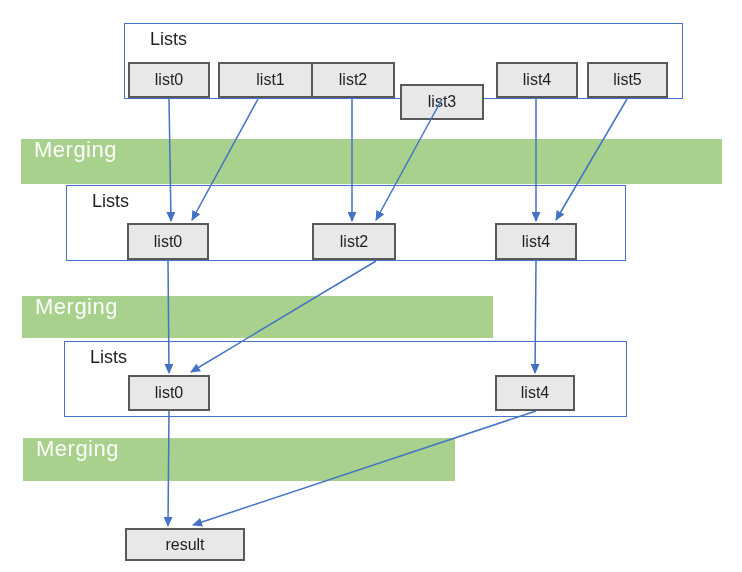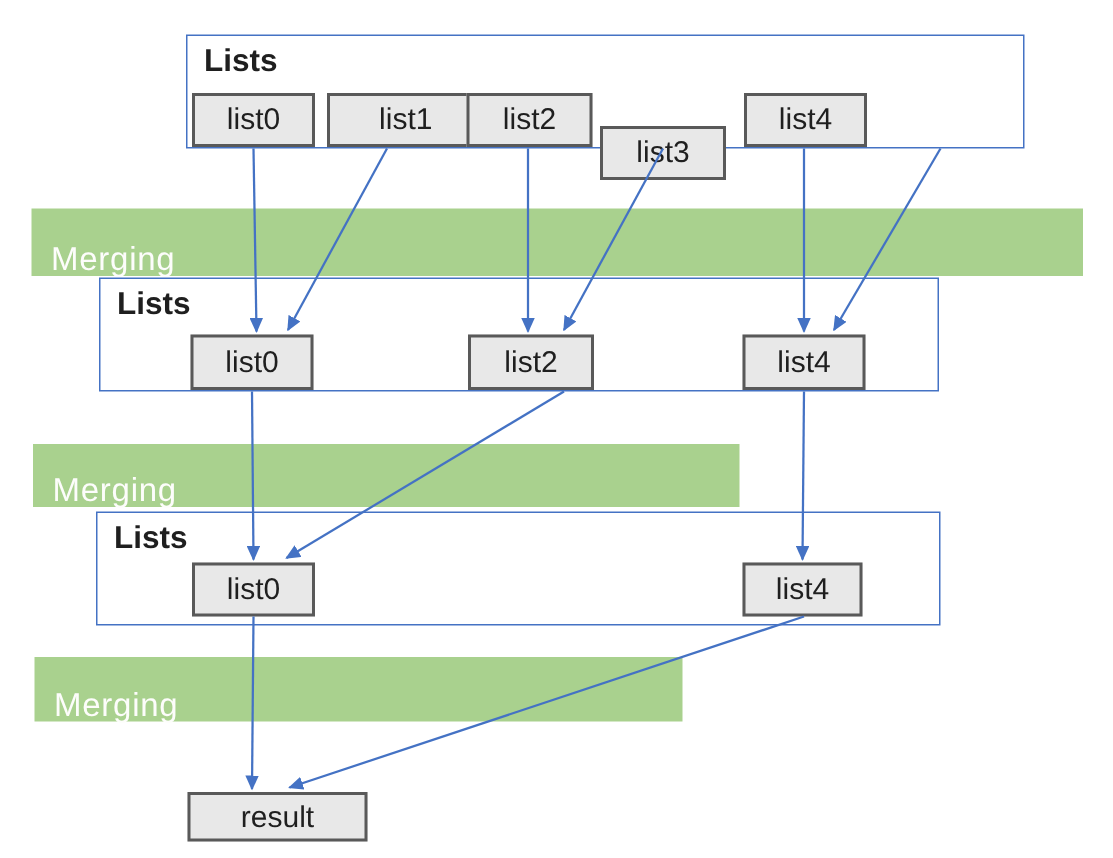--- a/index.html
+++ b/index.html
@@ -12,21 +12,21 @@
     height: 572px;
     background: #ffffff;
     overflow: hidden;
   }
 
   
   .bar {
     position: absolute;
     background: var(--bar-fill, #A9D18E);
     display: flex;
-    align-items: flex-end;
+    align-items: flex-start;
     z-index: 1;
   }
   .bar-label {
     color: var(--bar-text, #FDFDFB);
     font-size: 22px;
     font-weight: 400;
     letter-spacing: 0.5px;
     padding-left: 13px;
     line-height: 1;
   }
@@ -39,34 +39,33 @@
     position: absolute;
     background: #ffffff;
     border: 1.5px solid var(--box-border, #4472C4);
     z-index: 2;
   }
   .stage1 { left: 124px; top: 23px;  width: 559px; height: 76px; }
   .stage2 { left: 66px;  top: 185px; width: 560px; height: 76px; }
   .stage3 { left: 64px;  top: 341px; width: 563px; height: 76px; }
   .stage-label {
     position: absolute;
-    left: 11px;
+    left: 25px;
     top: 5px;
-    font-size: 21px;
+    font-size: 18px;
     color: var(--text, #1F1F1F);
-    font-weight: bold;
   }
 
   
   .item {
     position: absolute;
     background: var(--item-fill, #E8E8E8);
     border: 2px solid var(--item-border, #595959);
     color: var(--text, #1F1F1F);
-    font-size: 20px;
+    font-size: 16px;
     display: flex;
     align-items: center;
     justify-content: center;
     z-index: 4;
     line-height: 1;
   }
   .s1-l0 { left: 128px; top: 62px; width: 82px; height: 36px; }
   .s1-l1 { left: 218px; top: 62px; width: 105px; height: 36px; }
   .s1-l2 { left: 311px; top: 62px; width: 84px; height: 36px; }
   .s1-l3 { left: 400px; top: 62px; width: 84px; height: 36px; margin-top: 22px; }
@@ -119,20 +118,21 @@
   </div>
   <div class="stage stage3">
     <span class="stage-label">Lists</span>
   </div>
 
   <div class="item s1-l0">list0</div>
   <div class="item s1-l1">list1</div>
   <div class="item s1-l2">list2</div>
   <div class="item s1-l3">list3</div>
   <div class="item s1-l4">list4</div>
+  <div class="item s1-l5">list5</div>
 
   <div class="item s2-l0">list0</div>
   <div class="item s2-l2">list2</div>
   <div class="item s2-l4">list4</div>
 
   <div class="item s3-l0">list0</div>
   <div class="item s3-l4">list4</div>
 
   <div class="item result-box">result</div>
 

